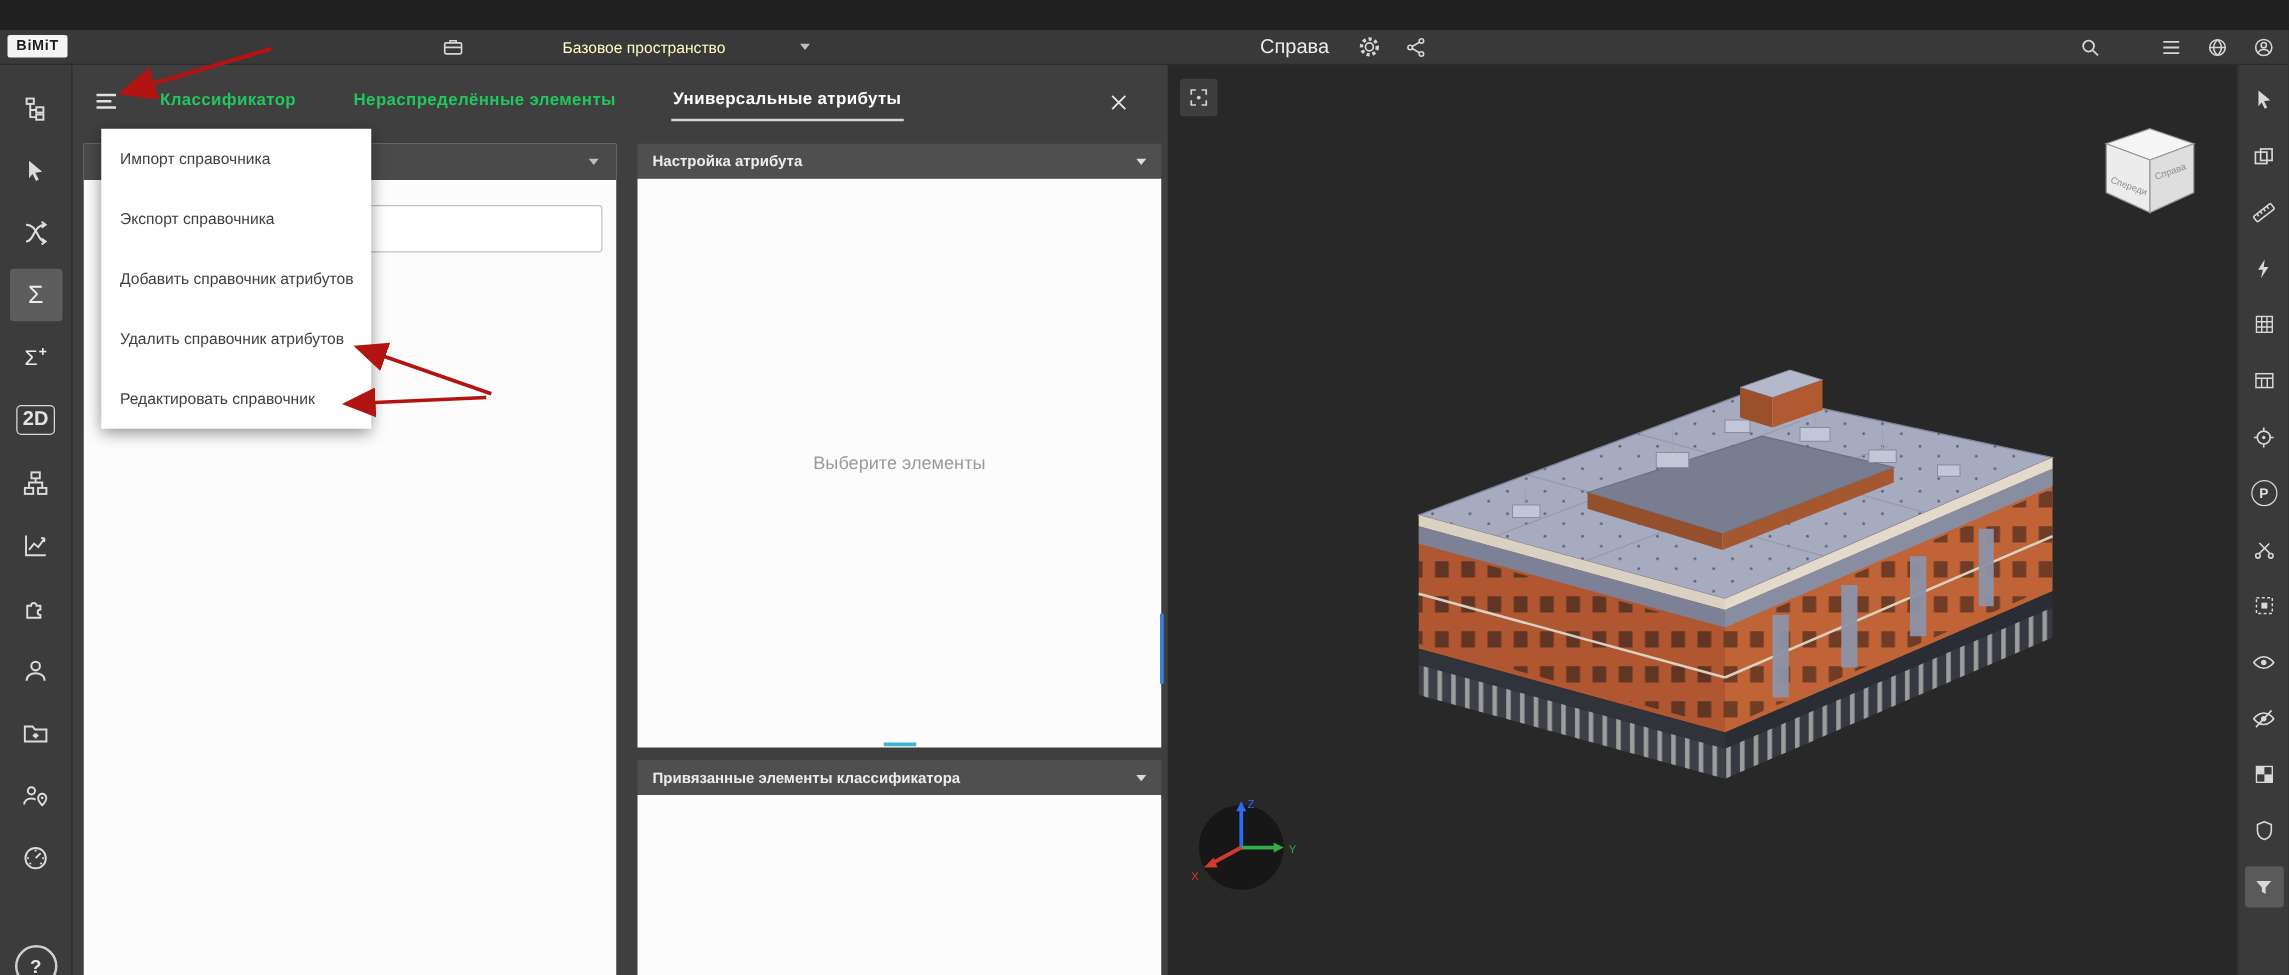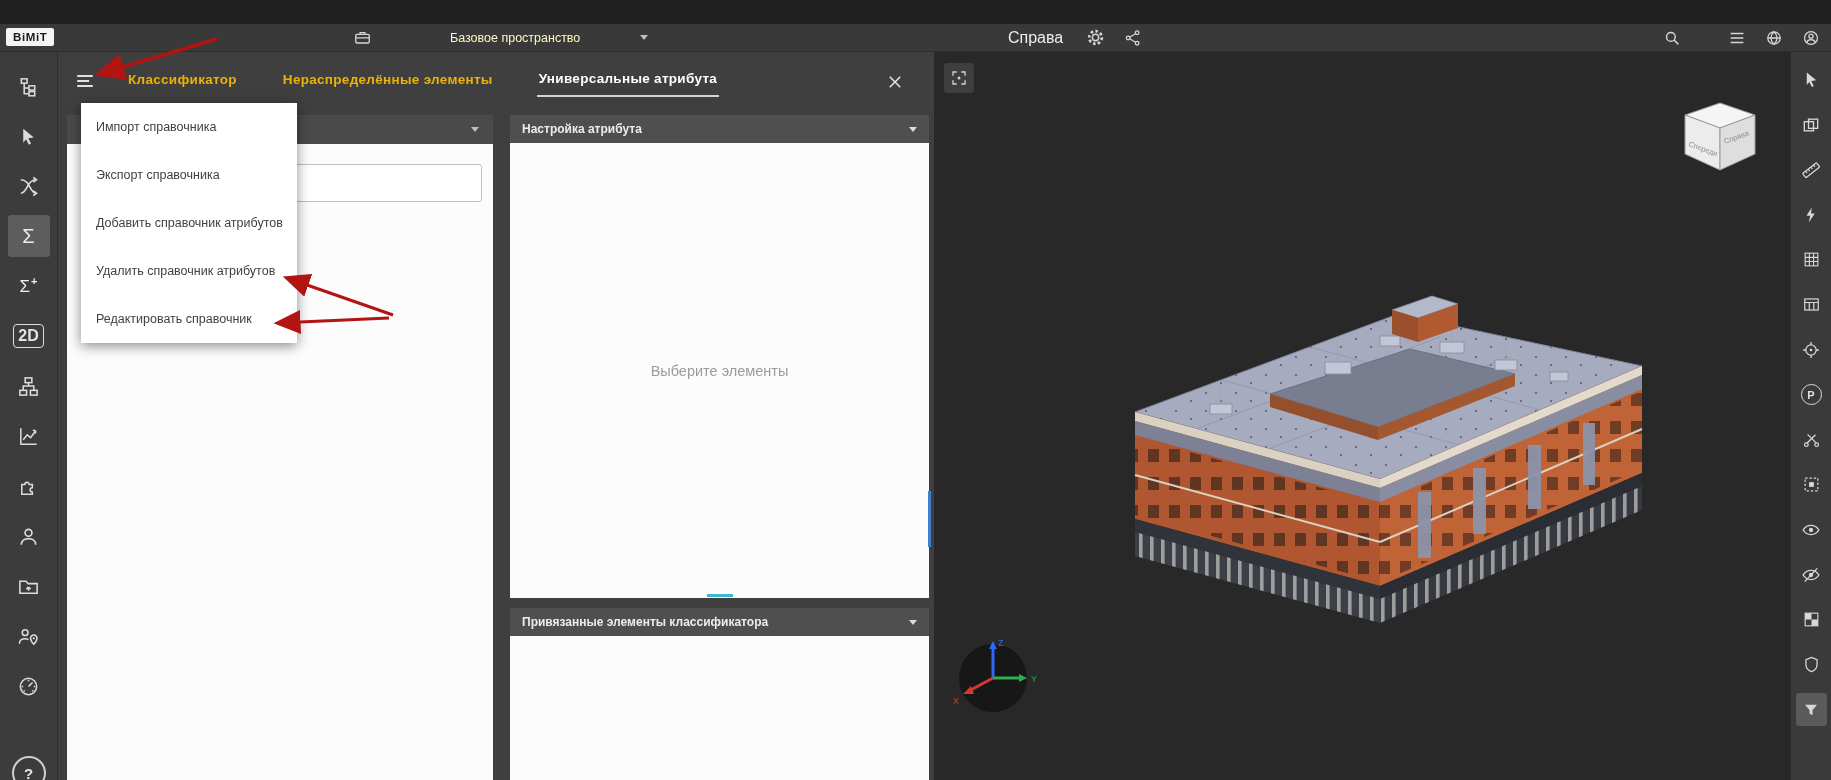--- a/index.html
+++ b/index.html
@@ -29,21 +29,21 @@
   .glyph-sum{font-size:20px;font-weight:500;color:#ececec;}
   .glyph-sup{font-size:11px;font-weight:bold;vertical-align:7px;margin-left:1px;}
   .glyph-2d{border:1.7px solid #dcdcdc;border-radius:4px;font-size:16px;font-weight:bold;padding:2px 4px;color:#e2e2e2;}
   .help-tool{margin-top:auto;margin-bottom:14px;width:30px;height:30px;border:2px solid #cfcfcf;border-radius:50%;
              display:flex;align-items:center;justify-content:center;font-size:15px;font-weight:bold;color:#e4e4e4;cursor:pointer;}
 
   
   .main-panel{position:absolute;left:58px;top:27px;width:876px;height:753px;background:#3f3f3f;z-index:10;}
   .tab-bar{position:absolute;left:0;top:0;width:100%;height:60px;display:flex;align-items:center;}
   .burger{margin-left:16px;color:#e0e0e0;cursor:pointer;}
-  .tab{margin-left:42px;font-size:13.5px;font-weight:600;letter-spacing:.3px;color:#eab308;padding:6px 2px 9px;cursor:pointer;}
+  .tab{margin-left:42px;font-size:13.5px;font-weight:600;letter-spacing:.3px;color:#22c55e;padding:6px 2px 9px;cursor:pointer;}
   .tab.first{margin-left:30px;}
   .tab.active{color:#ffffff;border-bottom:2px solid #d2d2d2;}
   .close-btn{position:absolute;right:28px;top:20px;width:22px;height:22px;color:#e6e6e6;cursor:pointer;display:flex;align-items:center;justify-content:center;}
 
   .attr-panel{position:absolute;left:9px;top:64px;width:426px;height:677px;background:#fcfcfc;}
   .attr-header{height:29px;background:#4a4a4a;display:flex;align-items:center;justify-content:flex-end;padding-right:14px;cursor:pointer;}
   .search-input{position:absolute;left:24px;right:11px;top:49px;height:38px;box-sizing:border-box;border:1px solid #c0c0c0;
                 border-radius:3px;background:#fff;font-size:13px;font-family:inherit;padding:0 12px;color:#333;outline:none;}
   .search-input::placeholder{color:#9a9a9a;}
 
@@ -230,21 +230,21 @@
 
   <section class="main-panel">
     <div class="tab-bar">
       <div class="burger">
         <svg width="22" height="22" viewBox="0 0 24 24" fill="none" stroke="currentColor" stroke-width="2.1">
           <path d="M3.5 6.5h17M3.5 12h13M3.5 17.5h17"></path>
         </svg>
       </div>
       <div class="tab first">Классификатор</div>
       <div class="tab">Нераспределённые элементы</div>
-      <div class="tab active">Универсальные атрибута</div>
+      <div class="tab active">Универсальные атрибуты</div>
       <div class="close-btn">
         <svg width="18" height="18" viewBox="0 0 24 24" fill="none" stroke="currentColor" stroke-width="2">
           <path d="M5 5l14 14M19 5L5 19"></path>
         </svg>
       </div>
     </div>
 
     <div class="attr-panel">
       <div class="attr-header">
         <span class="chev"></span>

